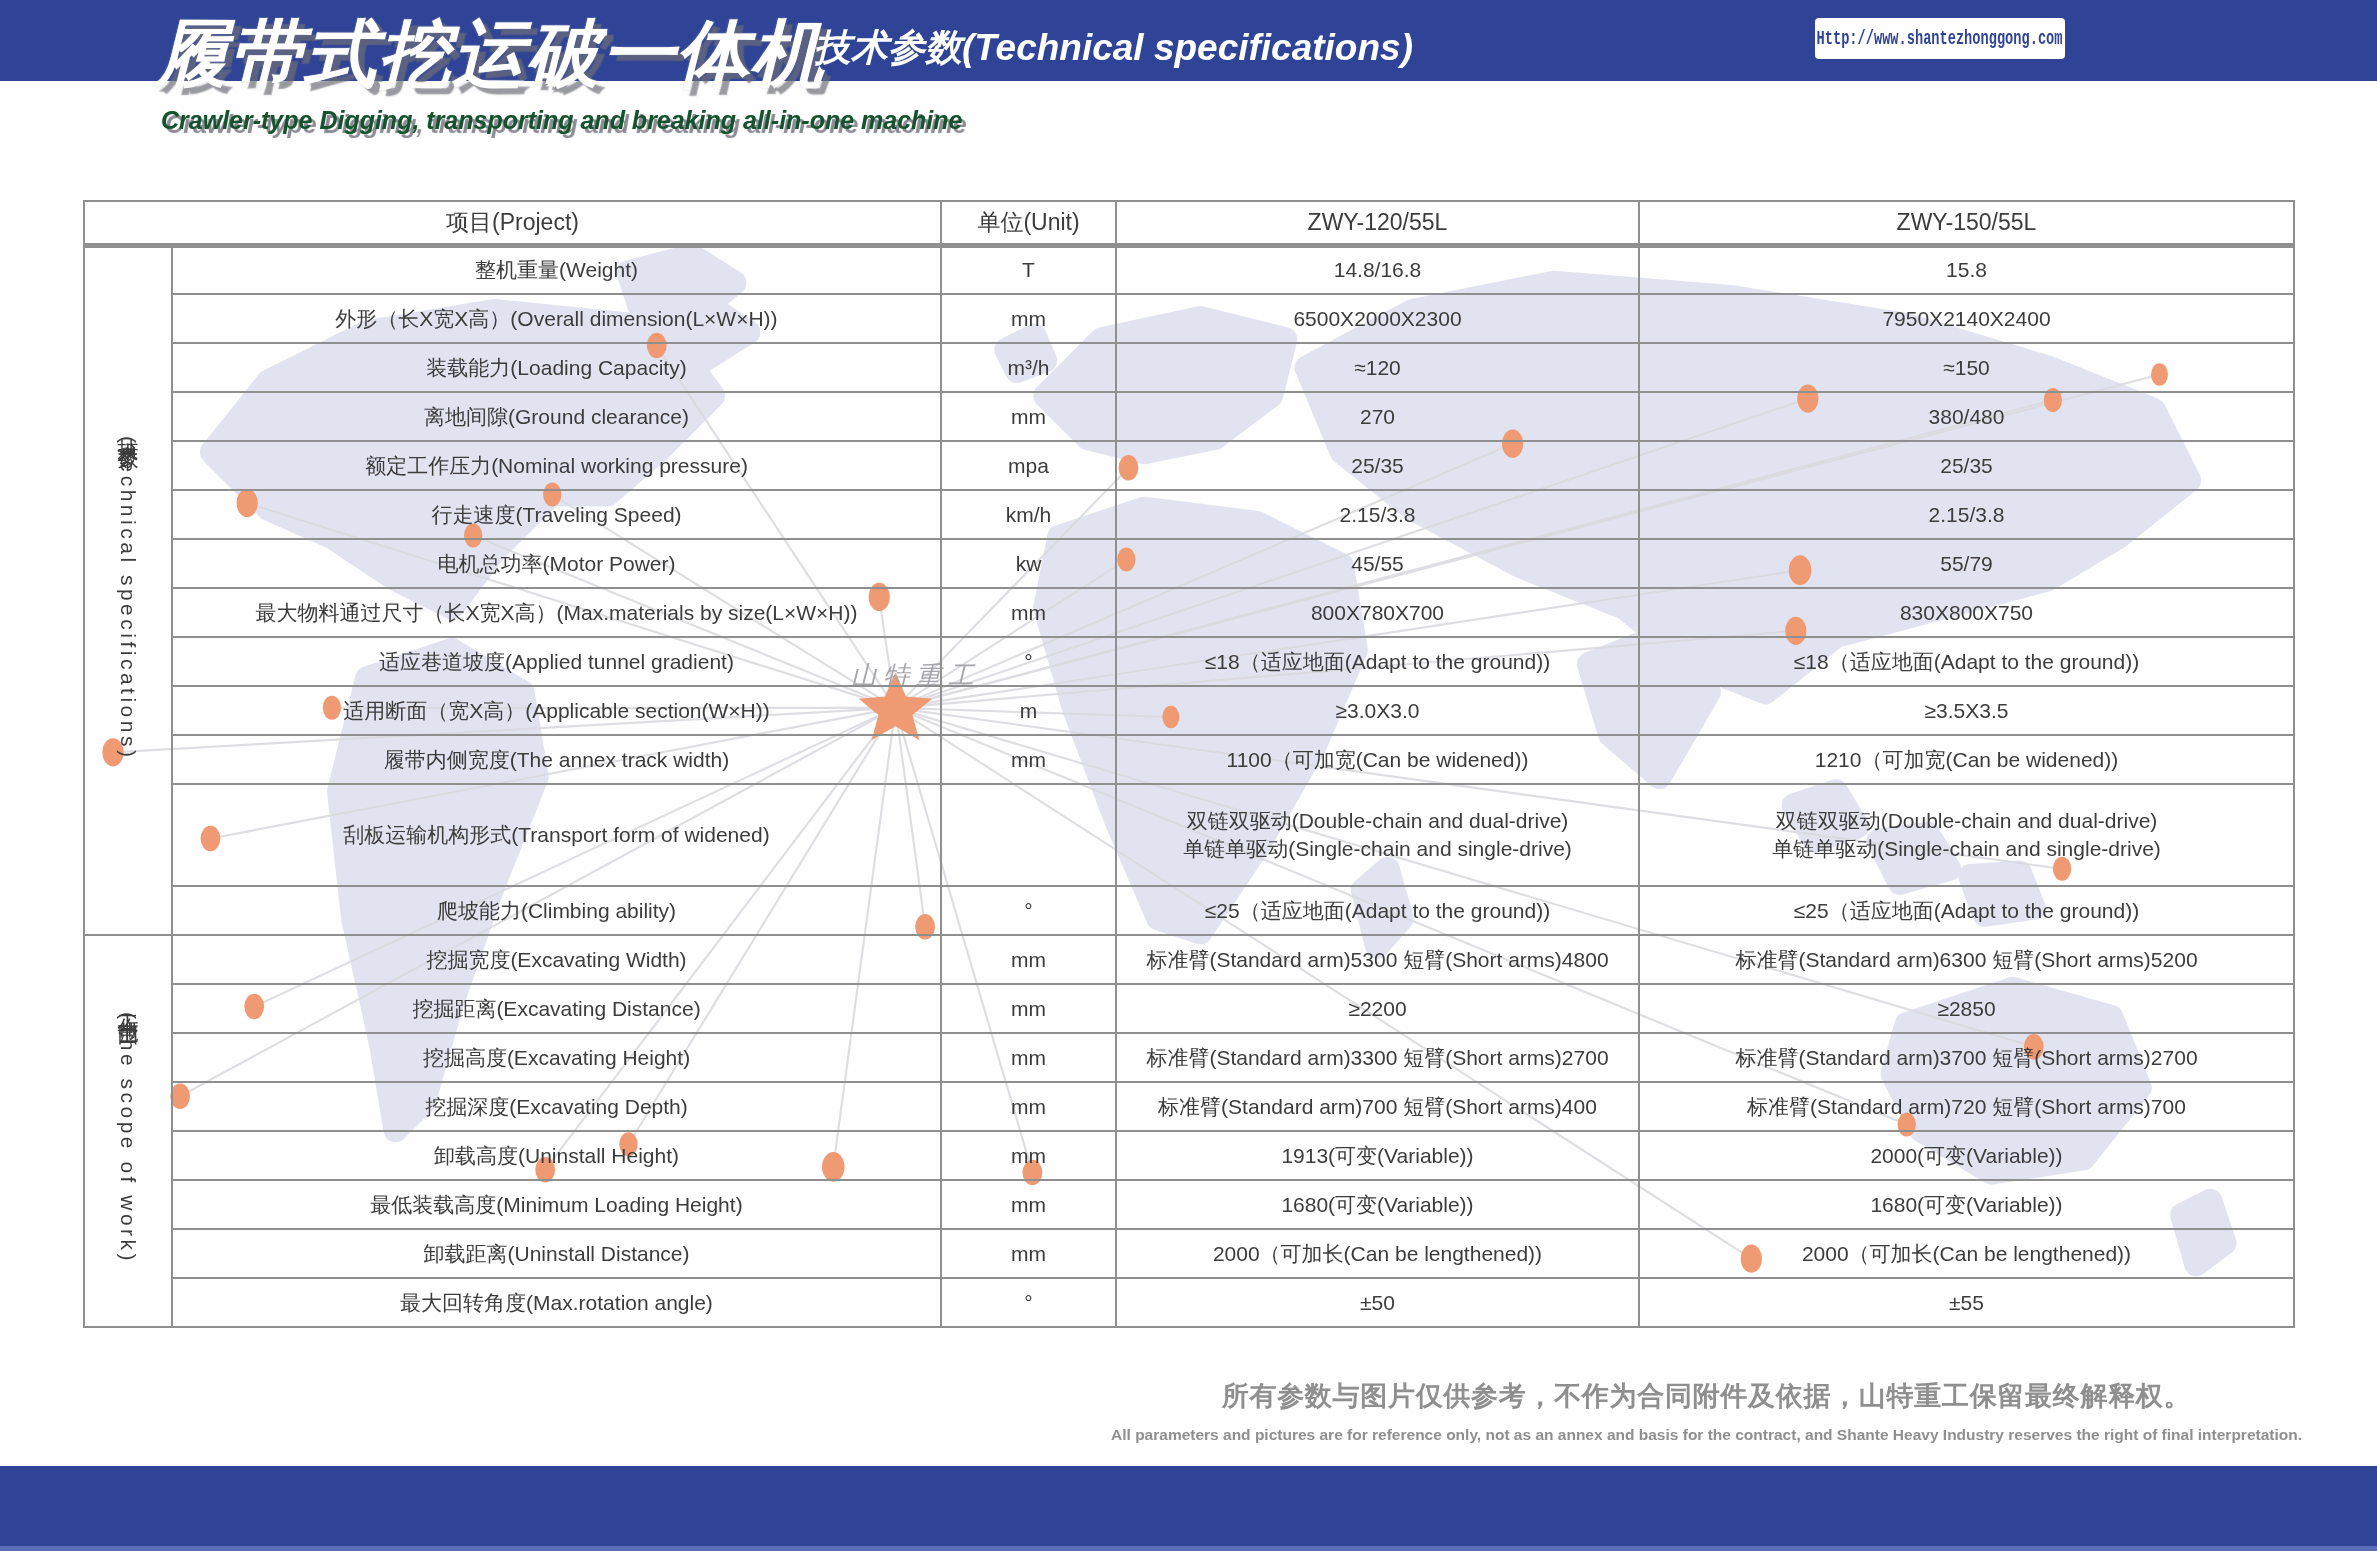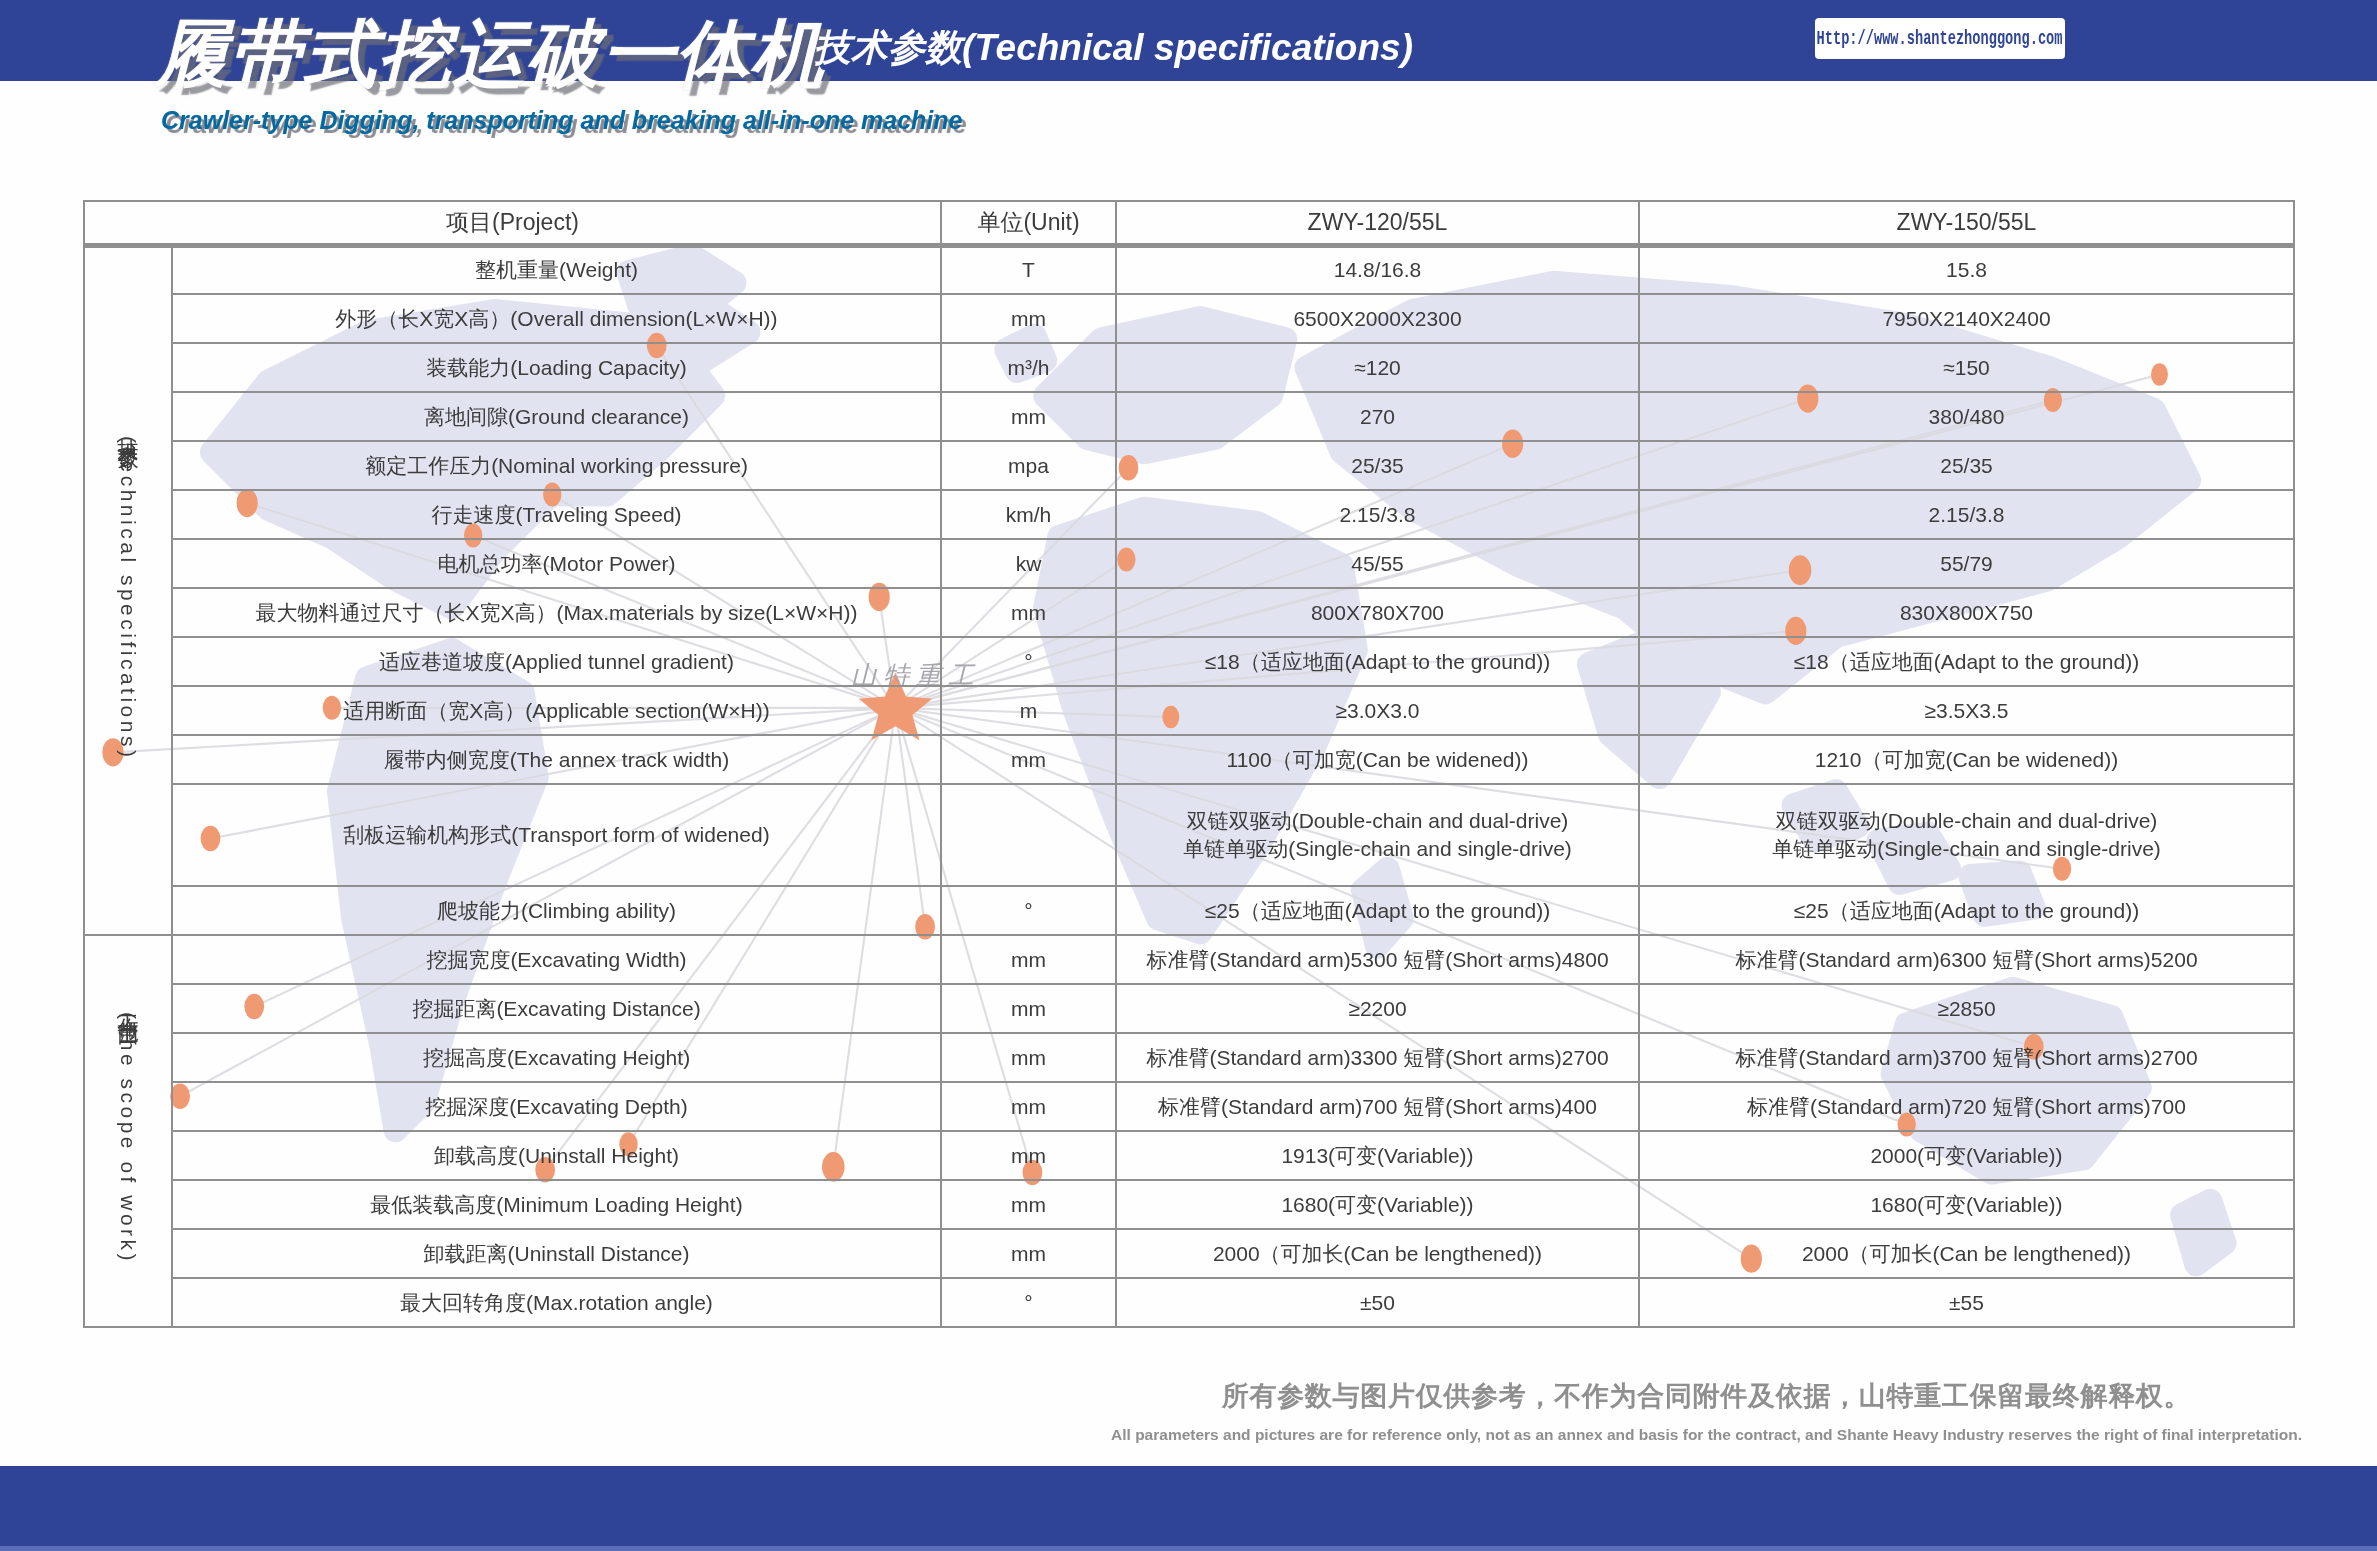--- a/index.html
+++ b/index.html
@@ -7,21 +7,21 @@
         font-family:"Liberation Sans",sans-serif;color:#3c3c3c;}
   
   .topbar{position:absolute;left:0;top:0;width:2377px;height:81px;background:#2f4496;}
   .bottombar{position:absolute;left:0;top:1466px;width:2377px;height:86px;background:#2f4496;}
   .bottomstrip{position:absolute;left:0;top:1546px;width:2377px;height:5.7px;background:#5a6db9;}
   
   .brand-title{position:absolute;left:155px;top:5.7px;font-size:73px;font-weight:bold;font-style:italic;
         color:#fff;white-space:nowrap;letter-spacing:1.4px;z-index:5;
         text-shadow:6.4px 6.4px 1.4px rgba(110,110,120,.7), 0 0 1.4px #c9c9c9;}
   .brand-subtitle{position:absolute;left:161px;top:106px;font-size:25px;font-weight:bold;font-style:italic;
-        color:#0369a1;white-space:nowrap;z-index:5;
+        color:#14532d;white-space:nowrap;z-index:5;
         text-shadow:4.2px 4.2px 0.7px rgba(110,110,120,.8), 0 0 0.7px #cfcfcf;}
   .section-title{position:absolute;left:814px;top:22.6px;font-size:37px;font-weight:bold;font-style:italic;
         color:#fff;white-space:nowrap;z-index:5;}
   .url-box{position:absolute;left:1815px;top:17.7px;width:250px;height:41px;background:#fff;border-radius:4px;
         display:flex;align-items:center;justify-content:center;z-index:5;}
   .url-text{font-family:"Liberation Mono",monospace;font-size:13.4px;font-weight:bold;color:#2f4496;
         transform:scale(1.02,1.55);white-space:nowrap;}
   
   .map{position:absolute;left:0;top:0;z-index:1;pointer-events:none;}
   

